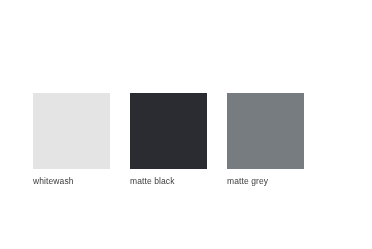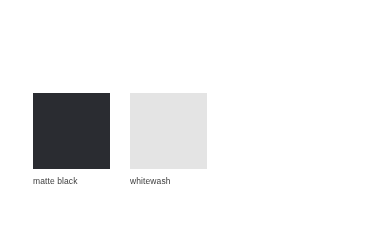--- a/index.html
+++ b/index.html
@@ -48,23 +48,27 @@
     white-space: nowrap;
     font-family: "Liberation Sans", "DejaVu Sans", sans-serif;
   }
 </style>
 </head>
 <body style="background: rgb(255, 255, 255);">
 
 <div class="swatch-board">
 
   <div class="swatch-item">
+    <span class="swatch-chip" style="background-color: rgb(228, 228, 228);"></span>
+    <span class="swatch-label" style="color: rgb(60, 60, 60);">whitewash</span>
+  </div>
+
+  <div class="swatch-item">
     <span class="swatch-chip" style="background-color: rgb(42, 44, 49);"></span>
     <span class="swatch-label" style="color: rgb(60, 60, 60);">matte black</span>
   </div>
 
   <div class="swatch-item">
-    <span class="swatch-chip" style="background-color: rgb(228, 228, 228);"></span>
-    <span class="swatch-label" style="color: rgb(60, 60, 60);">whitewash</span>
+    <span class="swatch-chip" style="background-color: rgb(118, 124, 128);"></span>
+    <span class="swatch-label" style="color: rgb(60, 60, 60);">matte grey</span>
   </div>
-
 
 </div>
 
 </body></html>

